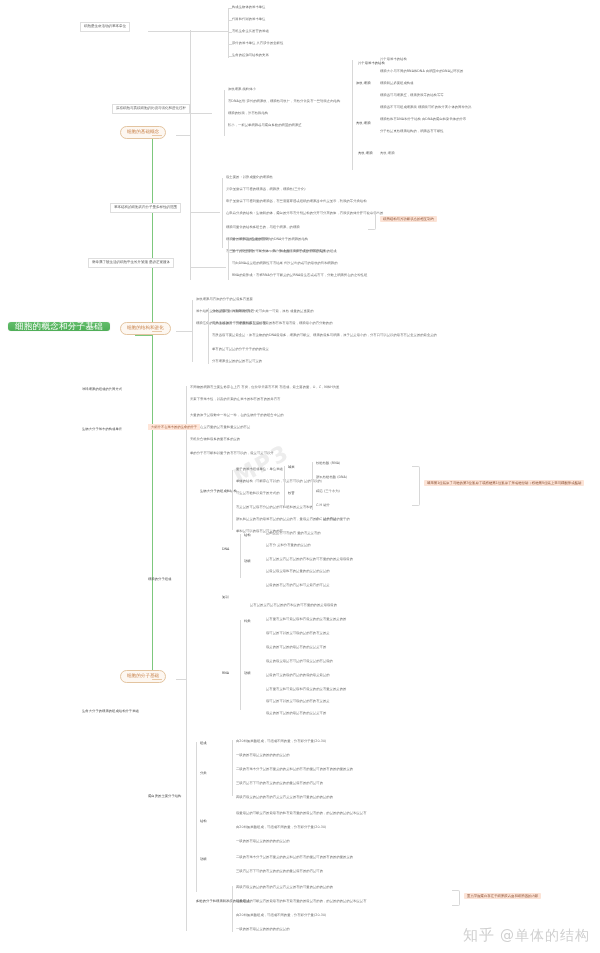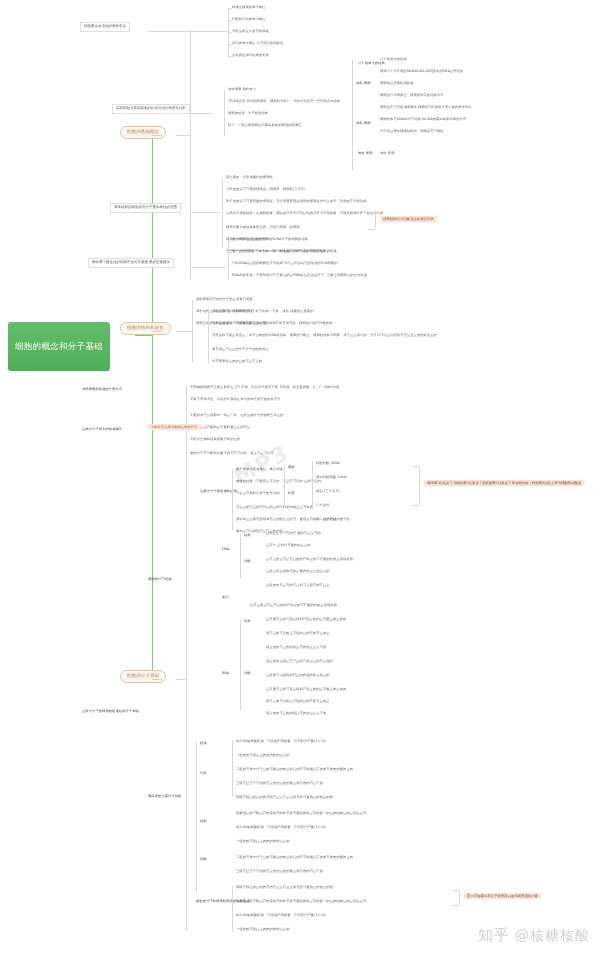--- a/index.html
+++ b/index.html
@@ -22,21 +22,21 @@
 
   
   .root {
     position:absolute;
     background:#5cb85c;
     background:linear-gradient(180deg,#63bd6b 0%,#4fae58 100%);
     color:#ffffff;
     border-radius:3px;
     font-size:8.5px;
     letter-spacing:.3px;
-    padding:20px 7px;
+    padding:0 7px;
     white-space:nowrap;
     line-height:1;
     box-shadow:0 0 0 1px rgba(0,0,0,.02);
   }
   .branch {
     position:absolute;
     border:1px solid #e3c4a0;
     border-radius:9px;
     background:#fdf7f1;
     color:#c8824a;
@@ -115,21 +115,21 @@
   .wm-zhihu .z2 { font-size:14px; }
 </style>
 </head>
 <body>
 
 <div id="canvas">
 
   <div class="wm-mp3">MP3</div>
   <div class="wm-zhihu">
     <span class="z1">知乎</span>
-    <span class="z2">@核糖核酸</span>
+    <span class="z2">@单体的结构</span>
   </div>
 
   <div class="root" style="left:8px; top:322px;">细胞的概念和分子基础</div>
 
   <div class="v green" style="left:152px; top:130px; height:205px;"></div>
   <div class="v green" style="left:152px; top:335px; height:345px;"></div>
   <div class="h green" style="left:135px; top:335px; width:18px;"></div>
 
   <div class="branch" style="left:120px; top:126px;">细胞的基础概念</div>
   <div class="branch" style="left:120px; top:322px;">细胞的结构和进化</div>

